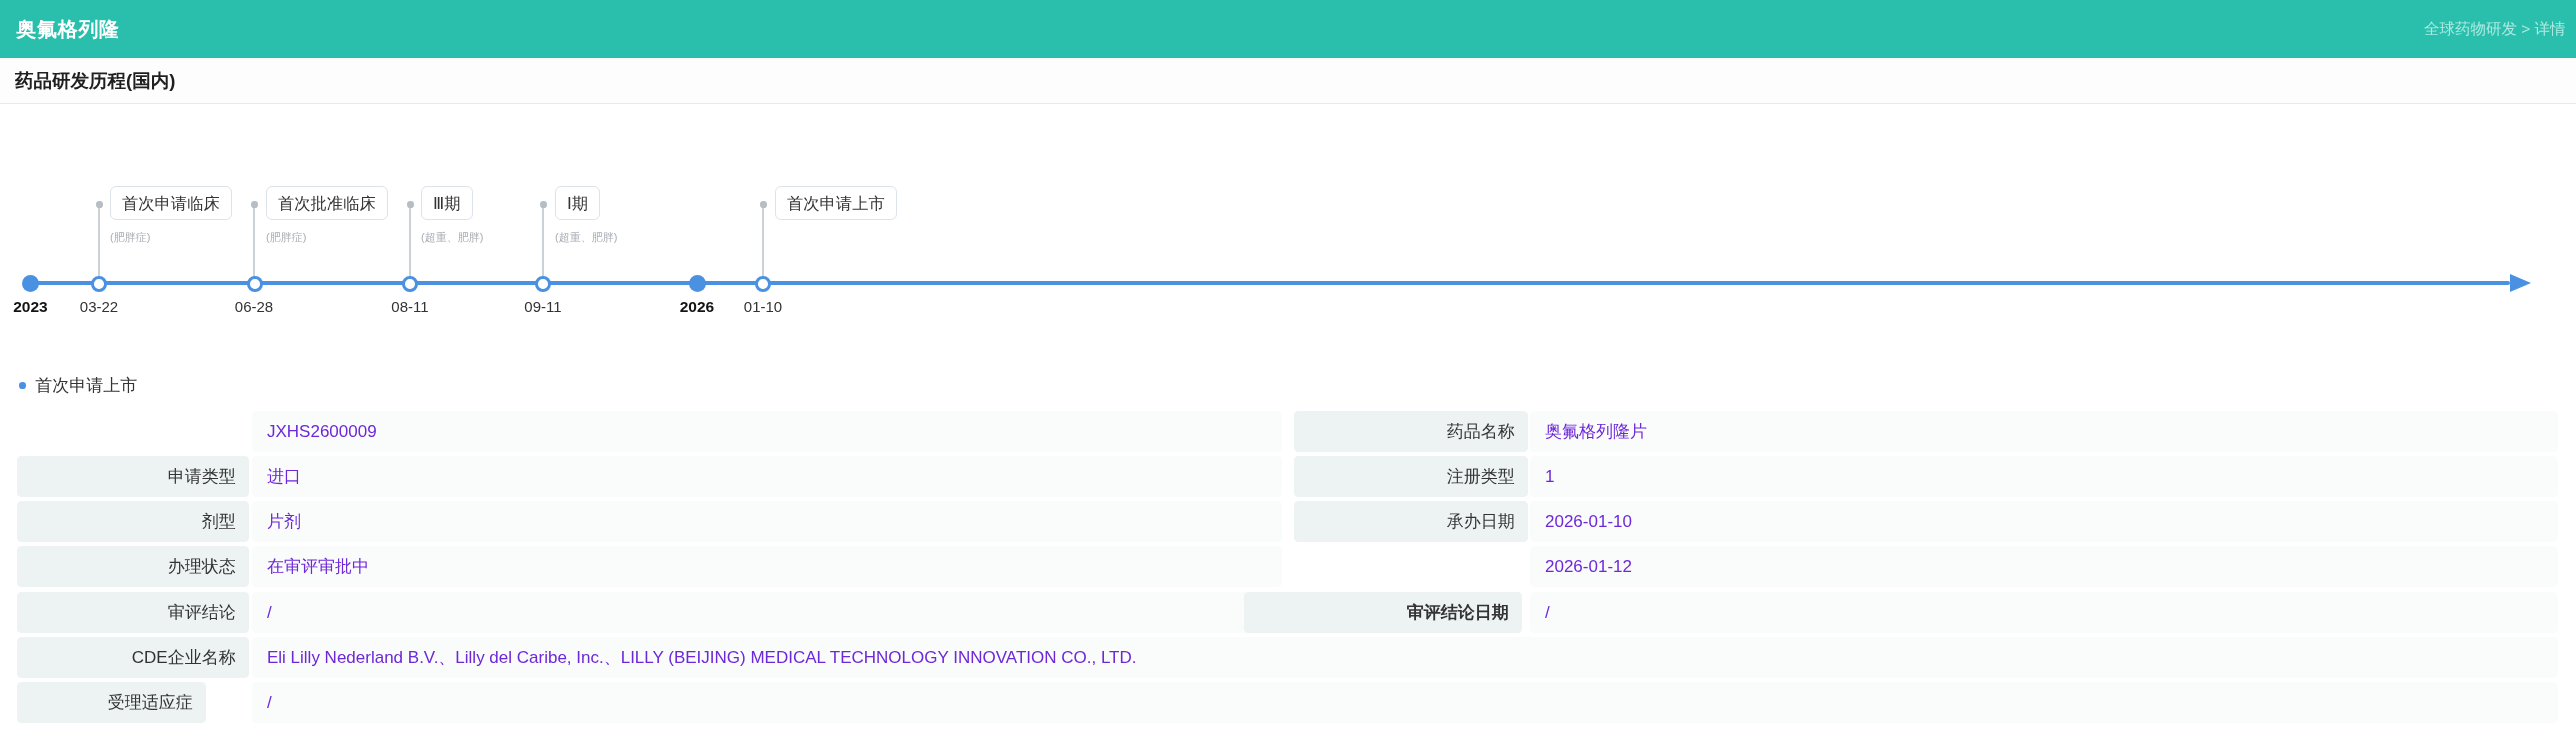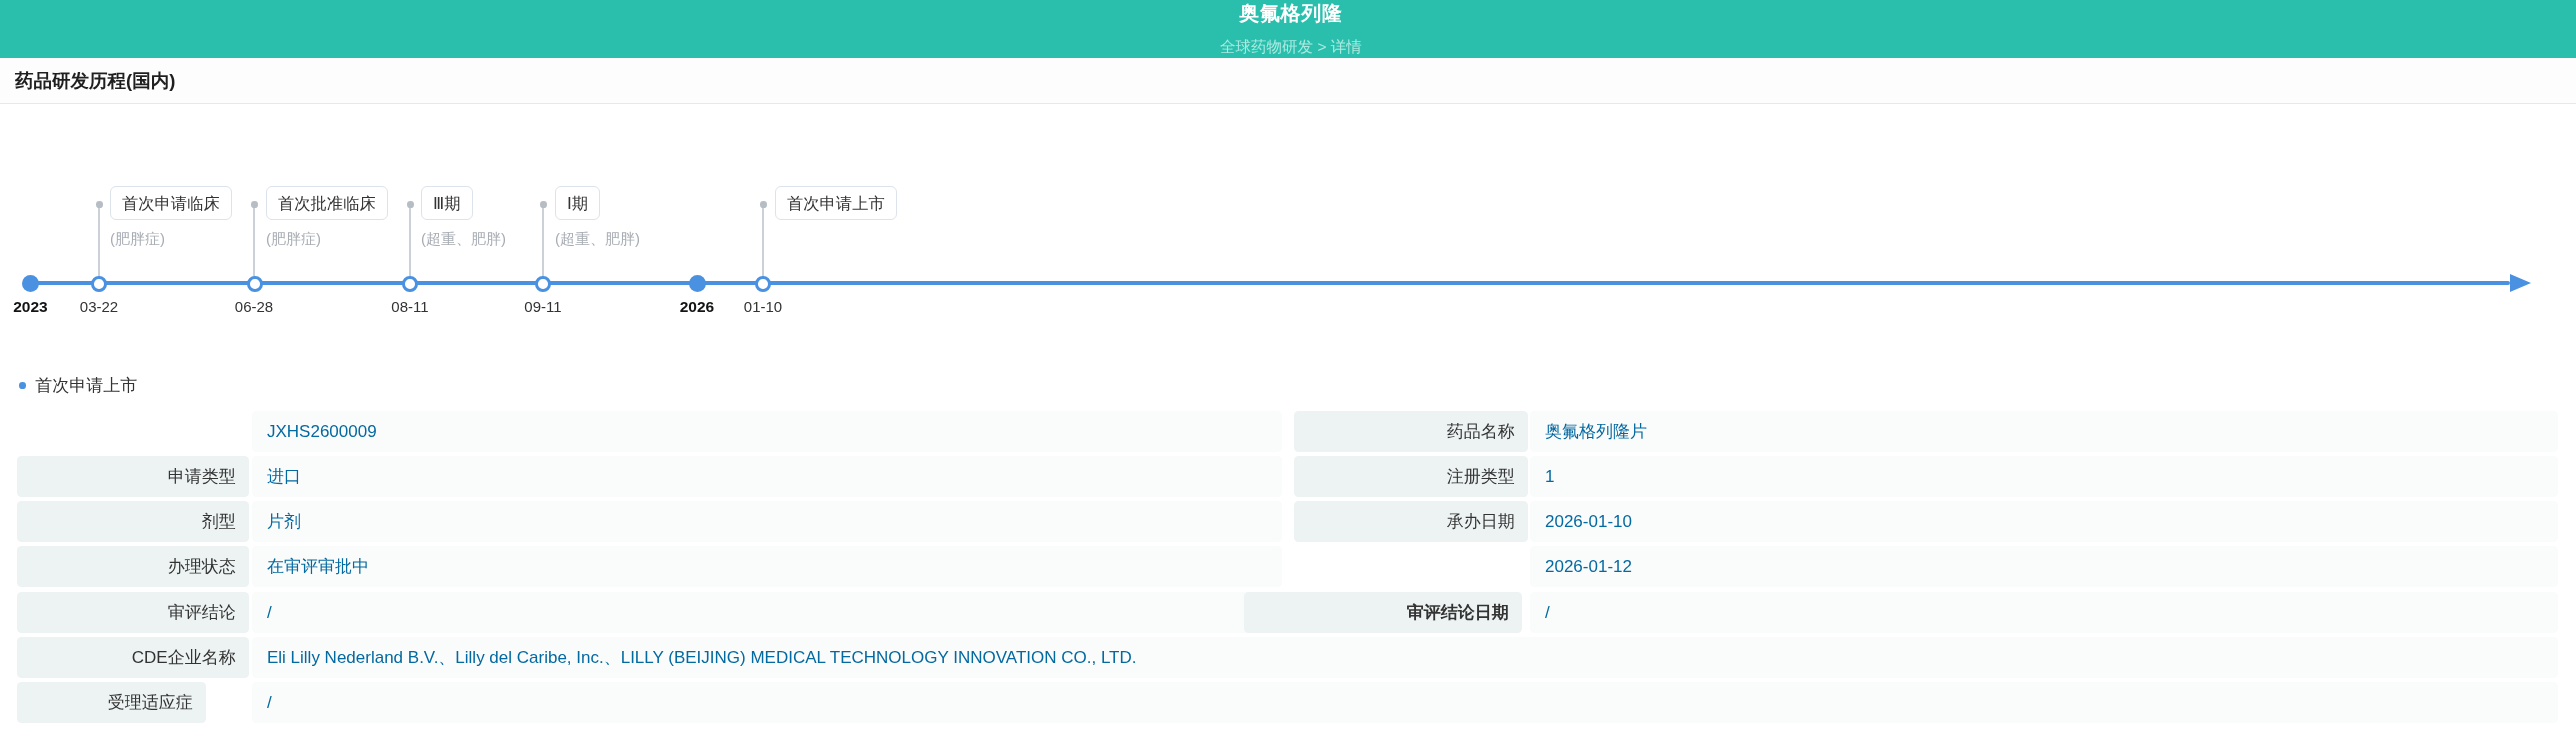--- a/index.html
+++ b/index.html
@@ -12,21 +12,21 @@
     --label-bg:#edf3f3;
     --value-bg:#fafbfb;
     --text:#333;
   }
   *{box-sizing:border-box;margin:0;padding:0;}
   body{font-family:"Liberation Sans","DejaVu Sans",sans-serif;background:#fff;}
   #page{position:relative;width:2576px;height:740px;background:#fff;overflow:hidden;}
 
   
   #top-bar{position:absolute;left:0;top:0;width:100%;height:58px;background:var(--teal);
-    display:flex;align-items:center;justify-content:space-between;padding:0 10.4px 0 16.3px;flex-direction:column;}
+    display:flex;align-items:center;justify-content:space-between;padding:0 10.4px 0 16.3px;}
   #top-bar .title{color:#fff;font-size:20px;font-weight:bold;letter-spacing:0.7px;}
   #top-bar .crumbs{color:#aceae1;font-size:15.5px;cursor:pointer;}
 
   
   #sub-bar{position:absolute;left:0;top:58px;width:100%;height:46px;background:#fdfdfd;
     border-bottom:0.7px solid #e8e8e8;display:flex;align-items:center;padding-left:15px;}
   #sub-bar .sub-title{color:#1f1f1f;font-size:18.5px;font-weight:bold;}
 
   
   #timeline{position:absolute;inset:0;}
@@ -34,34 +34,34 @@
   .tl-arrow{position:absolute;width:0;height:0;border-top:9.6px solid transparent;
     border-bottom:9.6px solid transparent;border-left:21px solid var(--blue);}
   .tl-stem{position:absolute;width:1.5px;background:var(--stem);}
   .tl-stem-dot{position:absolute;width:6.7px;height:6.7px;border-radius:50%;background:var(--stem-dot);}
   .tl-node{position:absolute;width:15.5px;height:15.5px;border-radius:50%;background:#fff;
     border:3.7px solid var(--blue);cursor:pointer;}
   .tl-year-dot{position:absolute;width:17px;height:17px;border-radius:50%;background:var(--blue);}
   .tl-box{position:absolute;height:34px;line-height:33px;padding:0 11px;background:#fff;
     border:0.7px solid var(--box-border);border-radius:6px;font-size:16.3px;color:var(--text);
     white-space:nowrap;cursor:pointer;}
-  .tl-note{position:absolute;font-size:15px;color:var(--note);white-space:nowrap;}
+  .tl-note{position:absolute;font-size:11px;color:var(--note);white-space:nowrap;}
   .tl-date{position:absolute;width:104px;text-align:center;font-size:15px;color:var(--text);}
   .tl-date.year{font-size:15.5px;font-weight:bold;color:#141414;}
 
   
   #section-head{position:absolute;left:19px;top:375px;display:flex;align-items:center;gap:9.6px;height:21px;}
   #section-head .dot{width:6.7px;height:6.7px;border-radius:50%;background:var(--blue);}
   #section-head .txt{font-size:17px;color:var(--text);}
 
   
   #detail-table{position:absolute;inset:0;}
   .cell{position:absolute;height:41px;line-height:41px;border-radius:4.4px;font-size:17px;white-space:nowrap;overflow:hidden;}
   .cell.lbl{background:var(--label-bg);color:var(--text);text-align:right;padding-right:13.3px;}
-  .cell.val{background:var(--value-bg);color:#0369a1;padding-left:15px;}
+  .cell.val{background:var(--value-bg);color:#6d28d9;padding-left:15px;}
 </style>
 </head>
 <body>
 
 <div id="page">
 
   <div id="top-bar">
     <span class="title">奥氟格列隆</span>
     <span class="crumbs">全球药物研发 &gt; 详情</span>
   </div>

